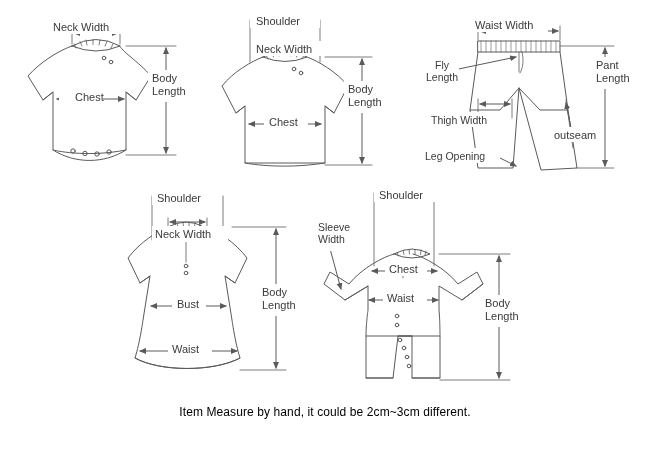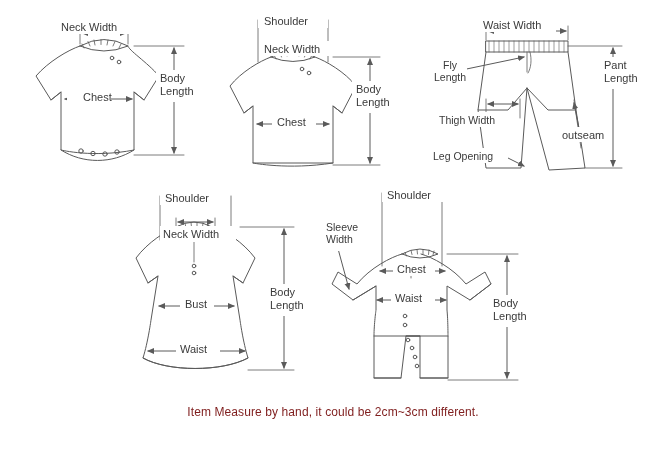--- a/index.html
+++ b/index.html
@@ -4,34 +4,34 @@
 <style>
   html,body{margin:0;padding:0;}
   body{
     width:650px;height:450px;
     background:#ffffff;
     font-family:"Liberation Sans", sans-serif;
     color:#3a3a3a;
     overflow:hidden;
     position:relative;
   }
-  #stage{position:absolute;left:8px;top:0;width:538px;height:450px;}
+  #stage{position:absolute;left:0;top:0;width:538px;height:450px;}
   svg{display:block;}
   .lbl{
     font-family:"Liberation Sans", sans-serif;
     font-size:11px;
     fill:#3a3a3a;
   }
   .lbl.small{font-size:10.5px;}
   .footer{
     position:absolute;
     left:0;top:405px;width:650px;
     text-align:center;
     font-size:12px;
-    color:#7f1d1d;
+    color:#000000;
     letter-spacing:.1px;
   }
 </style>
 </head>
 <body>
 
 <div id="stage">
 
 <svg width="650" height="450" viewBox="0 0 650 450" xmlns="http://www.w3.org/2000/svg">
   <defs>

